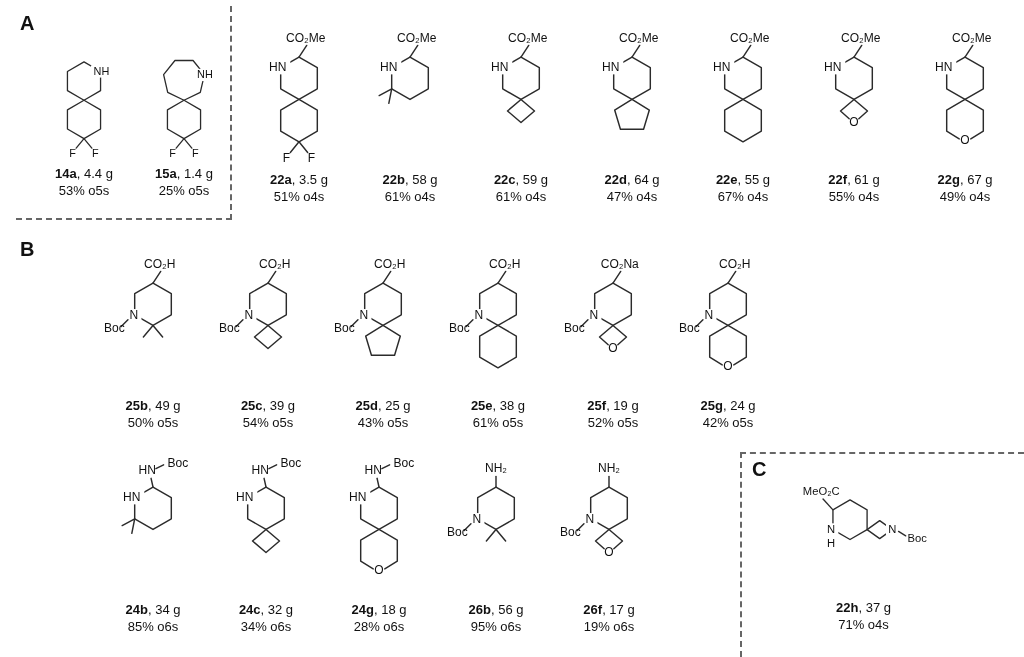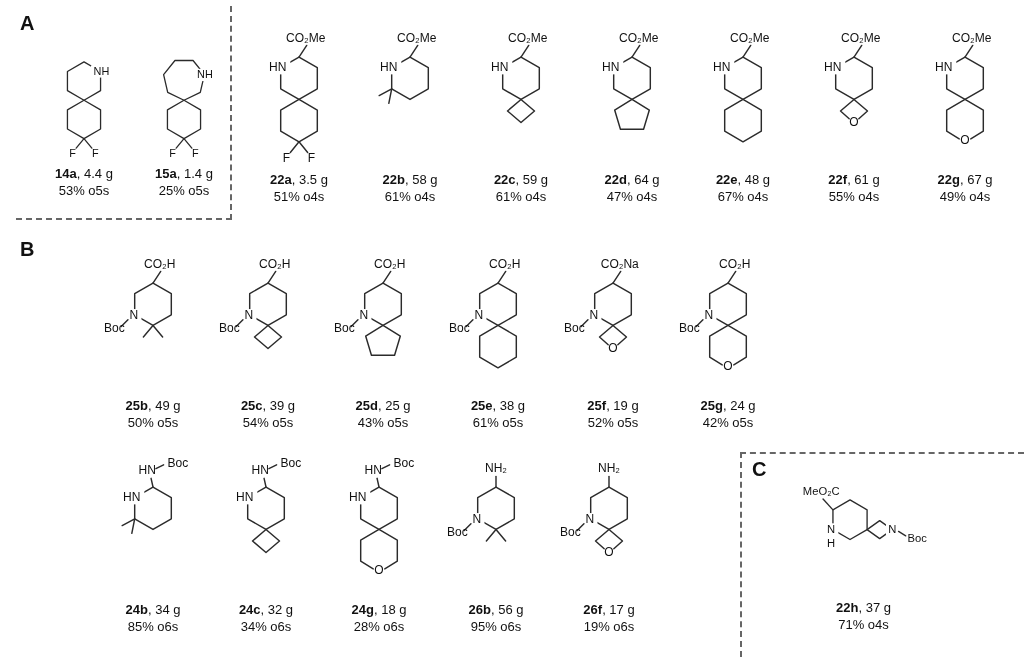--- a/index.html
+++ b/index.html
@@ -116,21 +116,21 @@
 
   <div class="cmpd" style="left:690px;top:26px">
     <svg width="106" height="143" viewBox="0 0 110 148">
       <path class="bd" d="M55 32 L63 20"></path>
       <text class="at" x="62" y="16" text-anchor="middle">CO₂Me</text>
       <path class="bd" d="M55 32 L74 43 L74 65 L55 76 L36 65 L36 43 Z"></path>
       <rect class="wb" x="21" y="36" width="25" height="14"></rect>
       <text class="at" x="33" y="47" text-anchor="middle">HN</text>
       <path class="bd" d="M55 76 L74 87 L74 109 L55 120 L36 109 L36 87 Z"></path>
     </svg>
-    <div class="l1"><span class="nm">22e</span><span>, 48 g</span></div>
+    <div class="l1"><span class="nm">22e</span><span>, 55 g</span></div>
     <div class="l2">67% o4s</div>
   </div>
 
   <div class="cmpd" style="left:801px;top:26px">
     <svg width="106" height="143" viewBox="0 0 110 148">
       <path class="bd" d="M55 32 L63 20"></path>
       <text class="at" x="62" y="16" text-anchor="middle">CO₂Me</text>
       <path class="bd" d="M55 32 L74 43 L74 65 L55 76 L36 65 L36 43 Z"></path>
       <rect class="wb" x="21" y="36" width="25" height="14"></rect>
       <text class="at" x="33" y="47" text-anchor="middle">HN</text>

